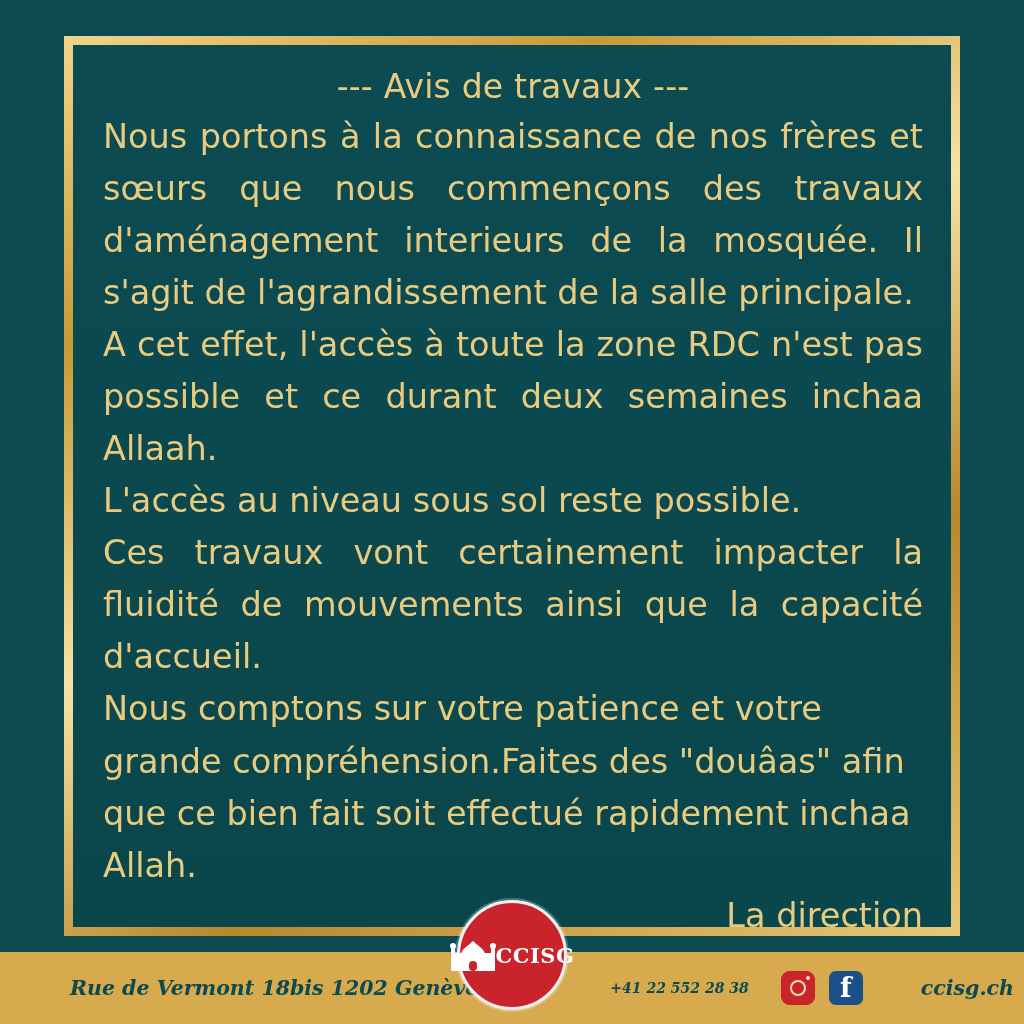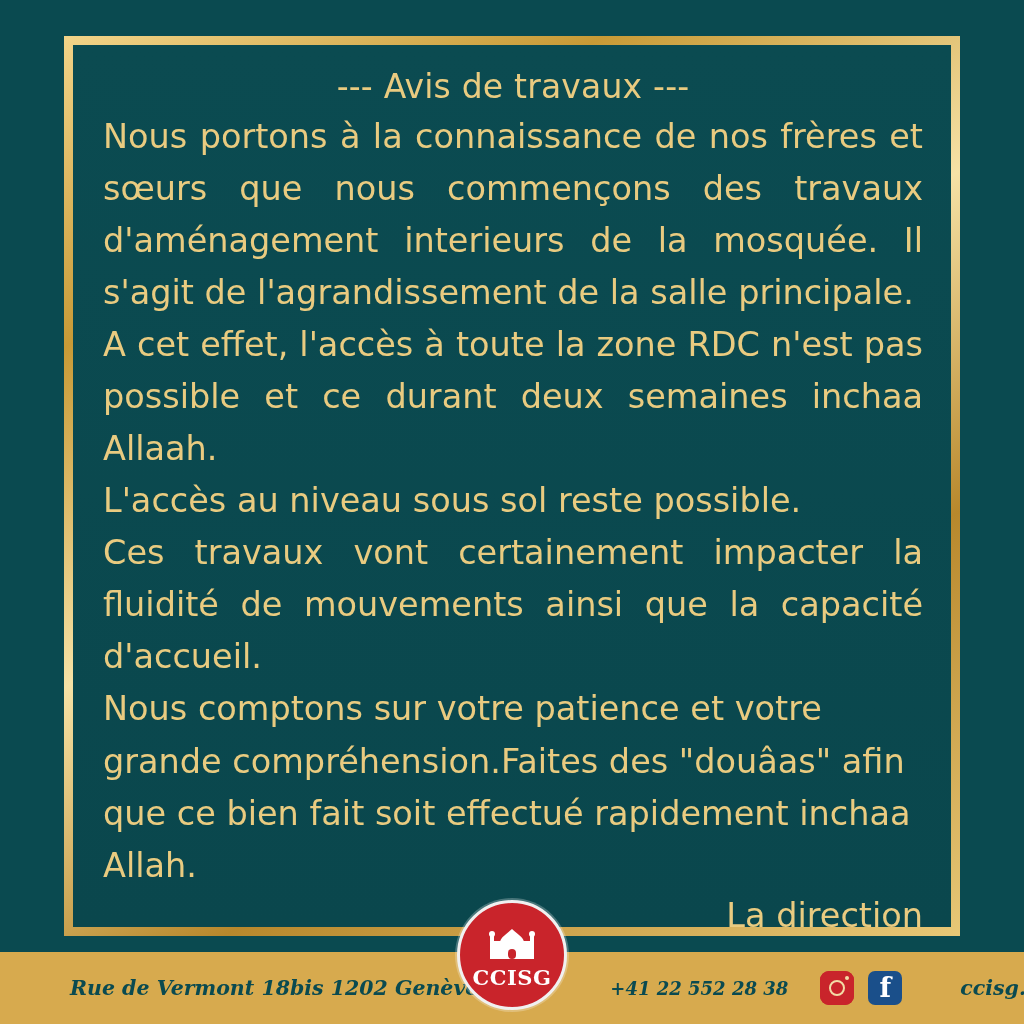--- a/index.html
+++ b/index.html
@@ -99,21 +99,21 @@
     font-style: italic;
     font-weight: bold;
     font-size: 20.5px;
     margin-left: 70px;
     white-space: nowrap;
   }
   .footer-phone {
     font-family: "DejaVu Serif", serif;
     font-style: italic;
     font-weight: bold;
-    font-size: 18px;
+    font-size: 14px;
     margin-left: 132px;
     white-space: nowrap;
   }
   .footer-site {
     font-family: "DejaVu Serif", serif;
     font-style: italic;
     font-weight: bold;
     font-size: 20.5px;
     margin-left: 58px;
     white-space: nowrap;
@@ -172,21 +172,21 @@
     position: absolute;
     left: 50%;
     transform: translateX(-50%);
     bottom: 14px;
     width: 104px;
     height: 104px;
     border-radius: 50%;
     background: #c9242b;
     border: 3px solid #f0f0f0;
     display: flex;
-    flex-direction: column;
+    flex-direction: row;
     align-items: center;
     justify-content: center;
     box-shadow: 0 0 0 2px rgba(255,255,255,0.25);
   }
   .logo .mosque {
     margin-top: 6px;
     margin-bottom: 2px;
   }
   .logo .logo-text {
     color: #ffffff;

